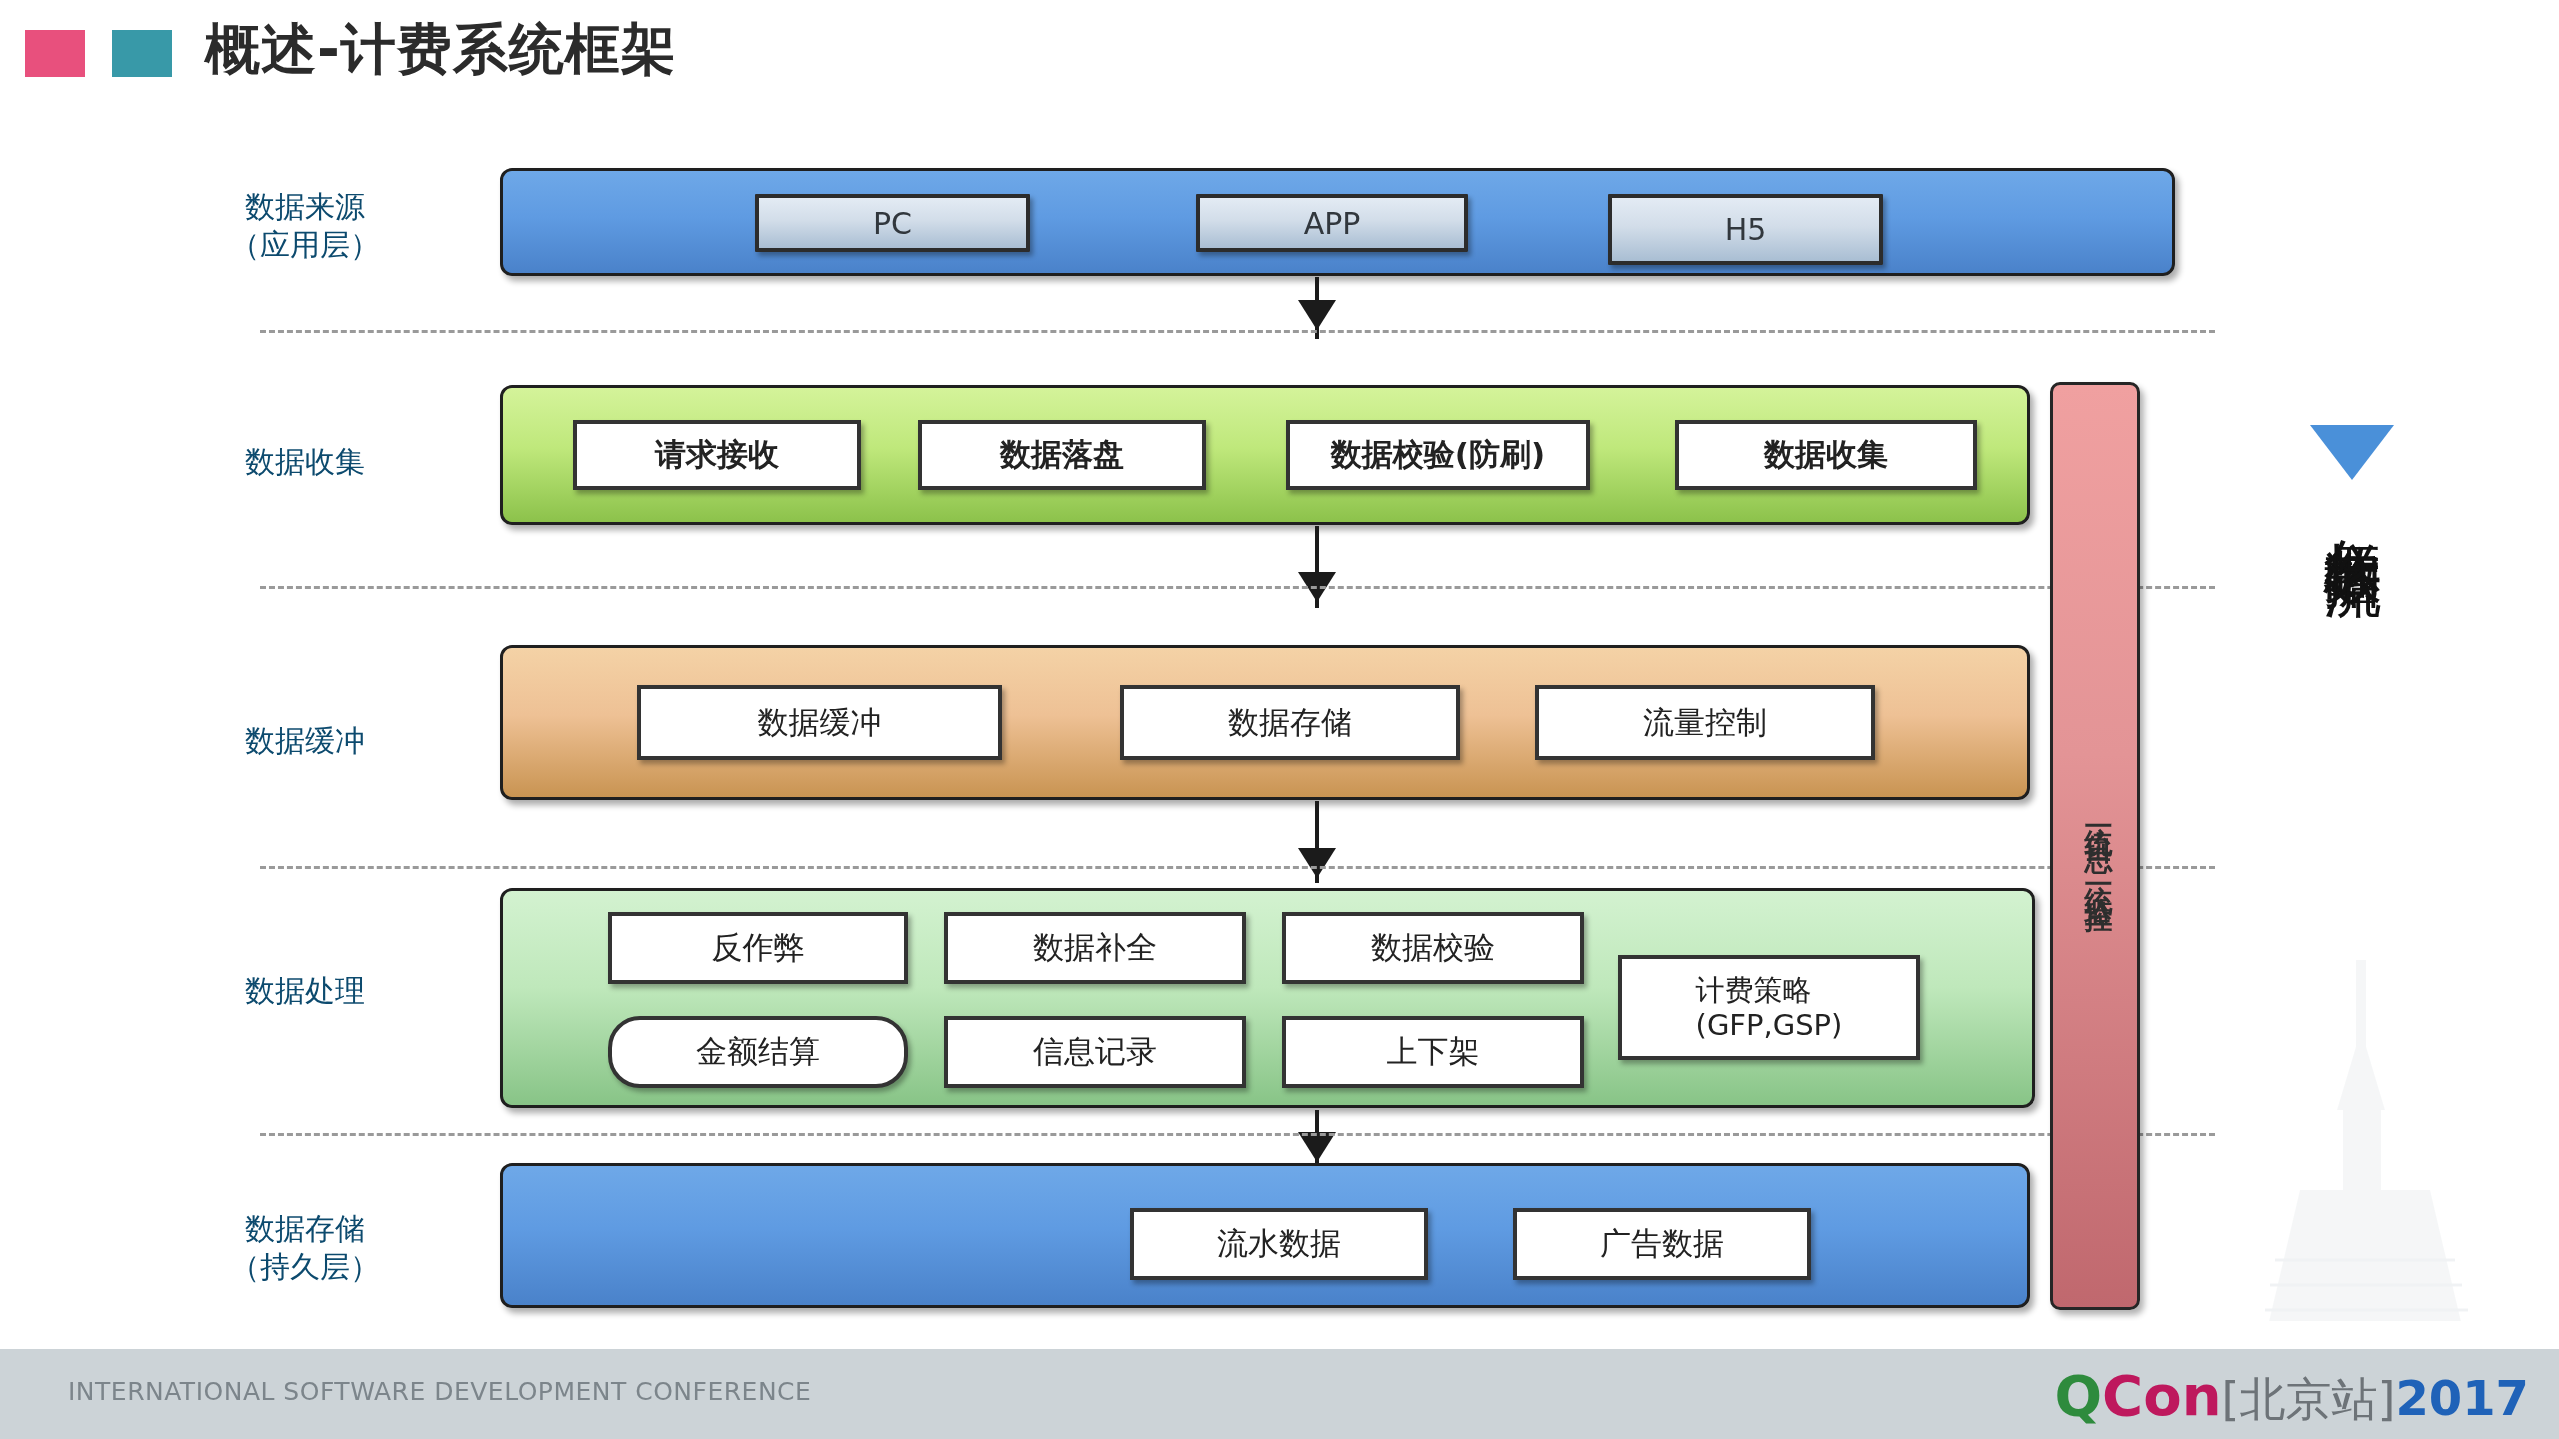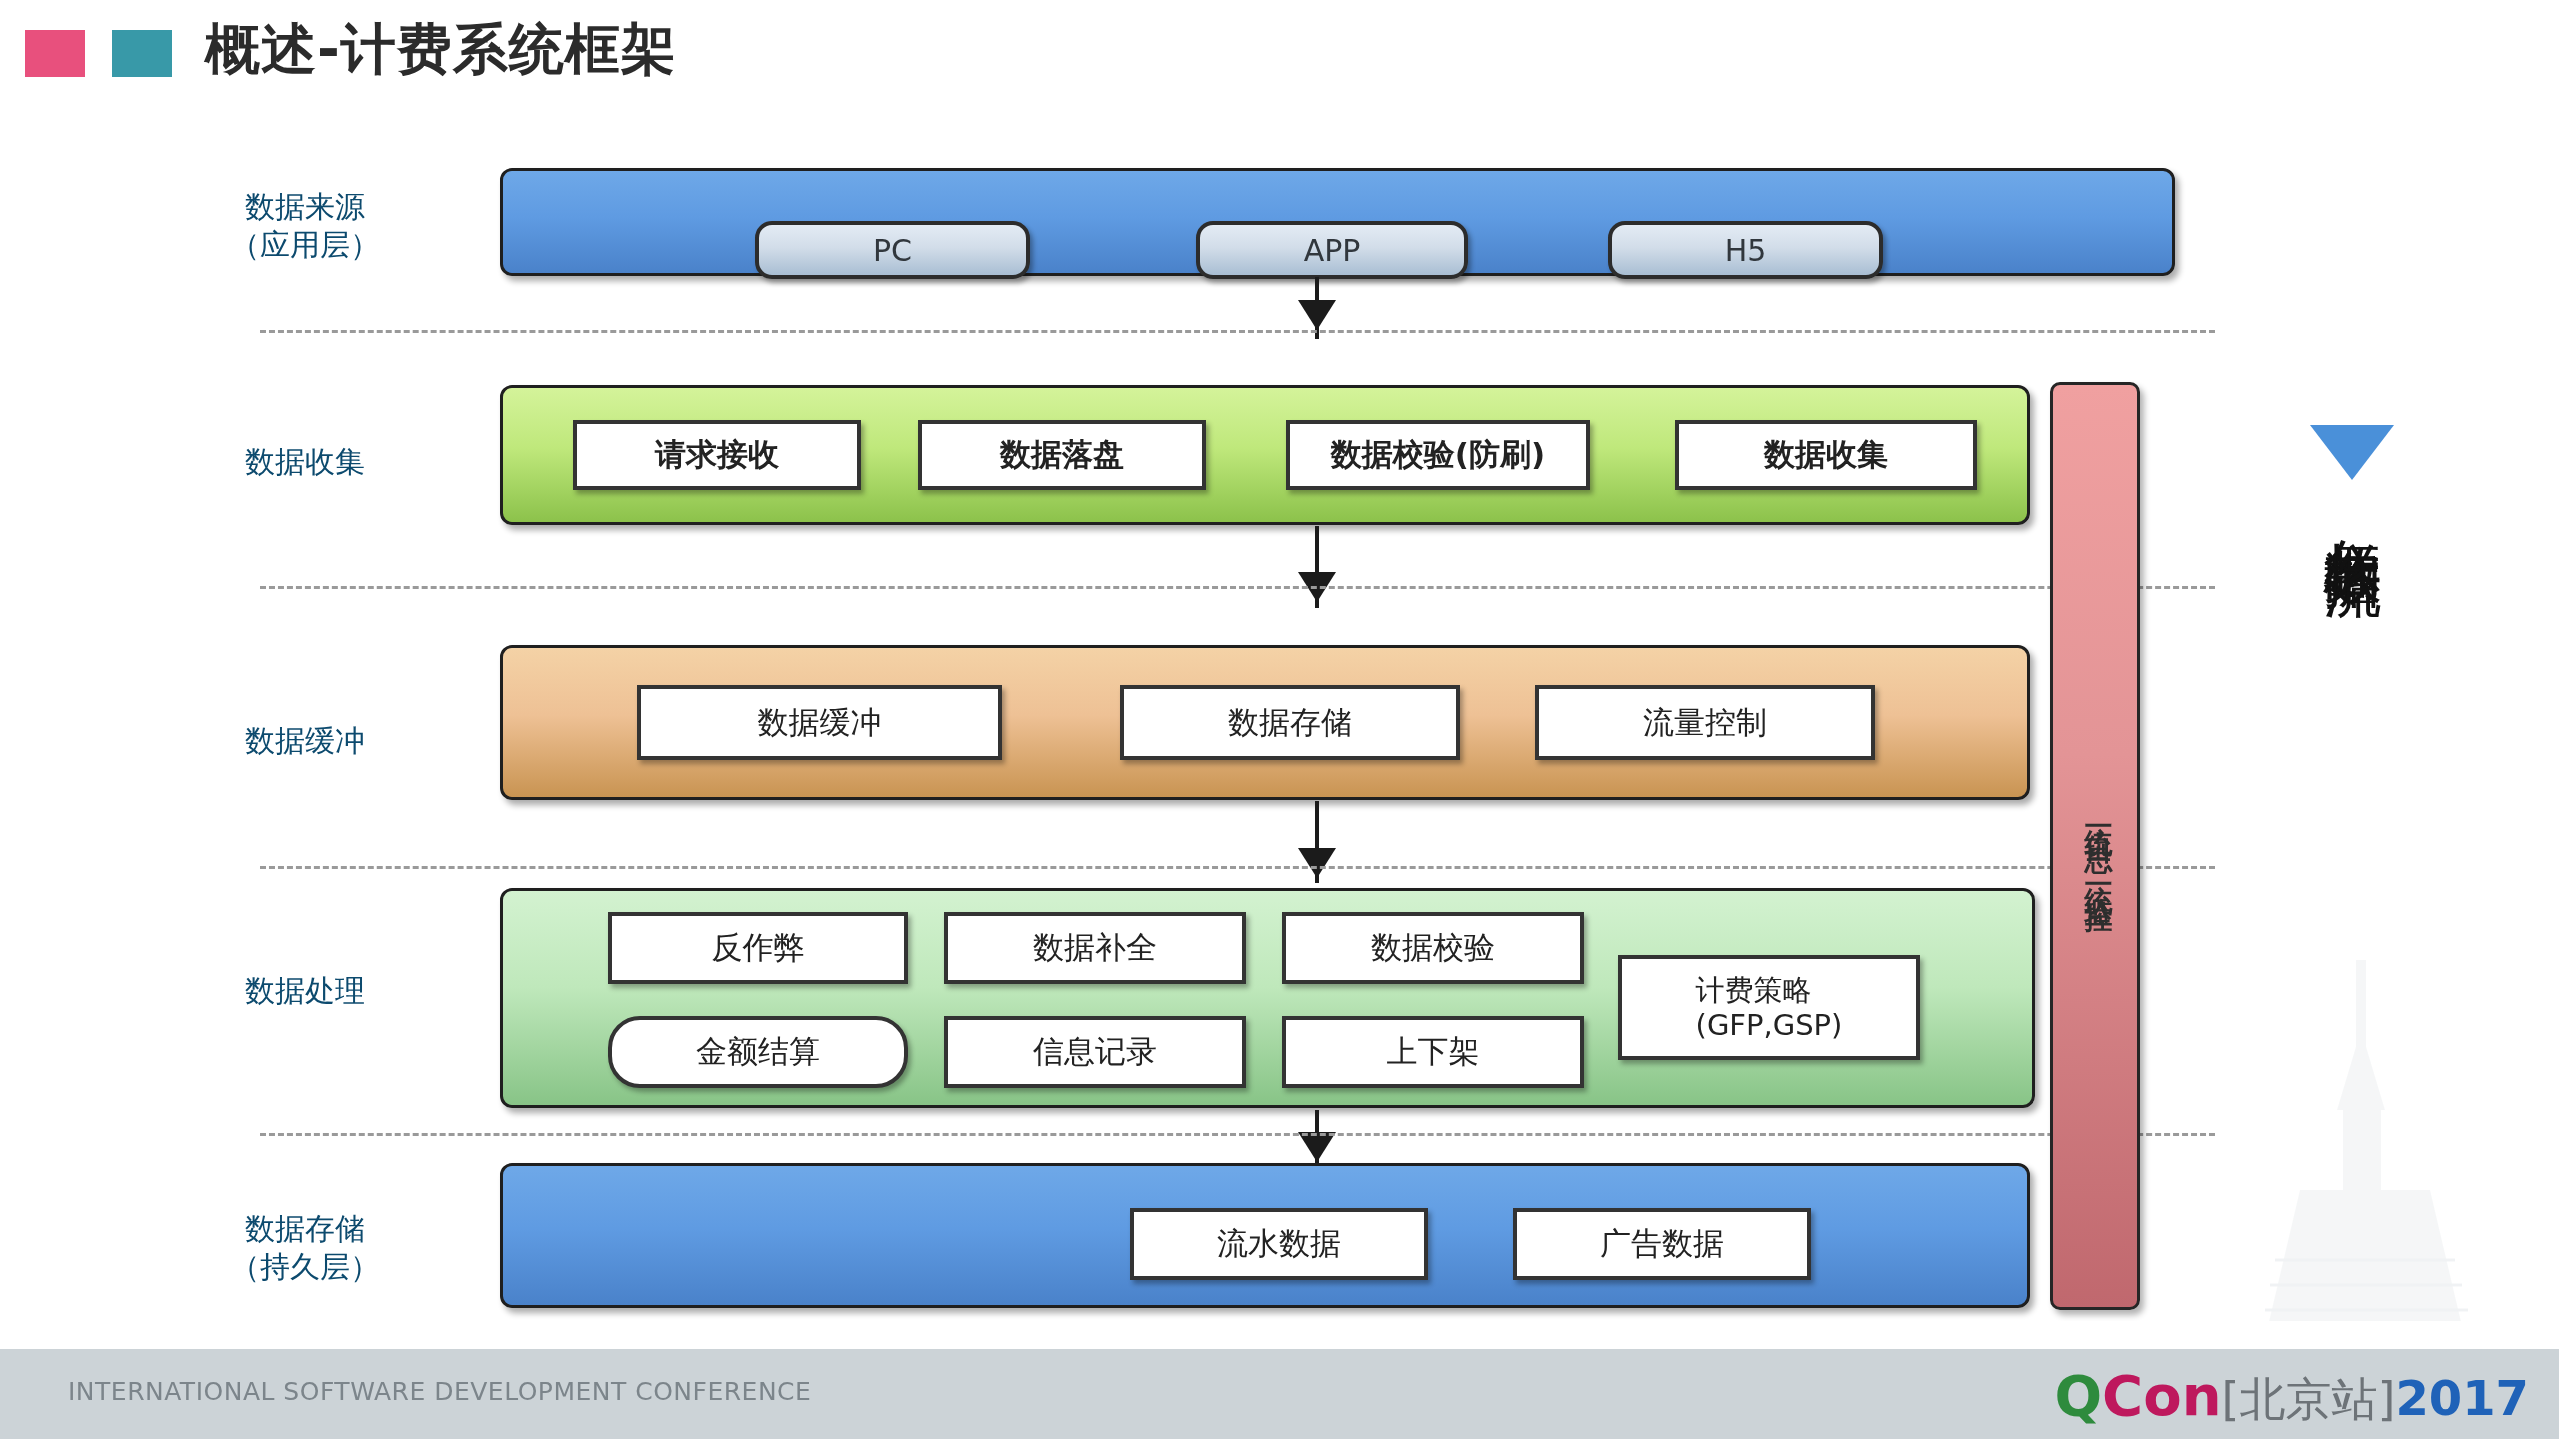--- a/index.html
+++ b/index.html
@@ -63,27 +63,26 @@
     font-size: 31px; color: #222222; font-weight: bold;
     box-shadow: 3px 4px 5px rgba(0,0,0,0.32);
     text-align: left; line-height: 1.2;
   }
   .cell.plain { font-weight: normal; }
 
   
   .pill {
     position: absolute;
     border: 4px solid #2c2c2c;
-    border-radius: 17px;
+    border-radius: 1px;
     box-sizing: border-box;
     background: linear-gradient(to bottom, #e3ebf4 0%, #d2dde9 45%, #a9bed3 100%);
     display: flex; align-items: center; justify-content: center;
     font-size: 30px; color: #31373d;
     box-shadow: 3px 4px 5px rgba(0,0,0,0.33);
-    margin-top: 27px;
   }
 
   
   .dashed {
     position: absolute;
     height: 0; border-top: 3px dashed #9a9a9a;
   }
 
   
   .arrow-line { position: absolute; width: 4px; background: #1b1b1b; }
@@ -172,21 +171,21 @@
     <div class="title-text">概述-计费系统框架</div>
   </div>
 
   <div class="diagram">
 
     <div class="row-label" style="left:190px; top:188px;">数据来源
 （应用层）</div>
     <div class="band blue" style="left:500px; top:168px; width:1675px; height:108px;"></div>
     <div class="pill" style="left:755px; top:194px; width:275px; height:58px;">PC</div>
     <div class="pill" style="left:1196px; top:194px; width:272px; height:58px;">APP</div>
-    <div class="pill" style="left:1608px; top:194px; width:275px; height:58px;">H5</div>
+    <div class="pill" style="left:1608px; top:194px; width:275px; height:71px;">H5</div>
 
     <div class="arrow-line" style="left:1315px; top:277px; height:62px;"></div>
     <div class="arrow-head" style="left:1298px; top:300px;"></div>
 
     <div class="dashed" style="left:260px; top:330px; width:1955px;"></div>
 
     <div class="row-label" style="left:190px; top:443px;">数据收集</div>
     <div class="band green" style="left:500px; top:385px; width:1530px; height:140px;"></div>
     <div class="cell" style="left:573px; top:420px; width:288px; height:70px;">请求接收</div>
     <div class="cell" style="left:918px; top:420px; width:288px; height:70px;">数据落盘</div>

